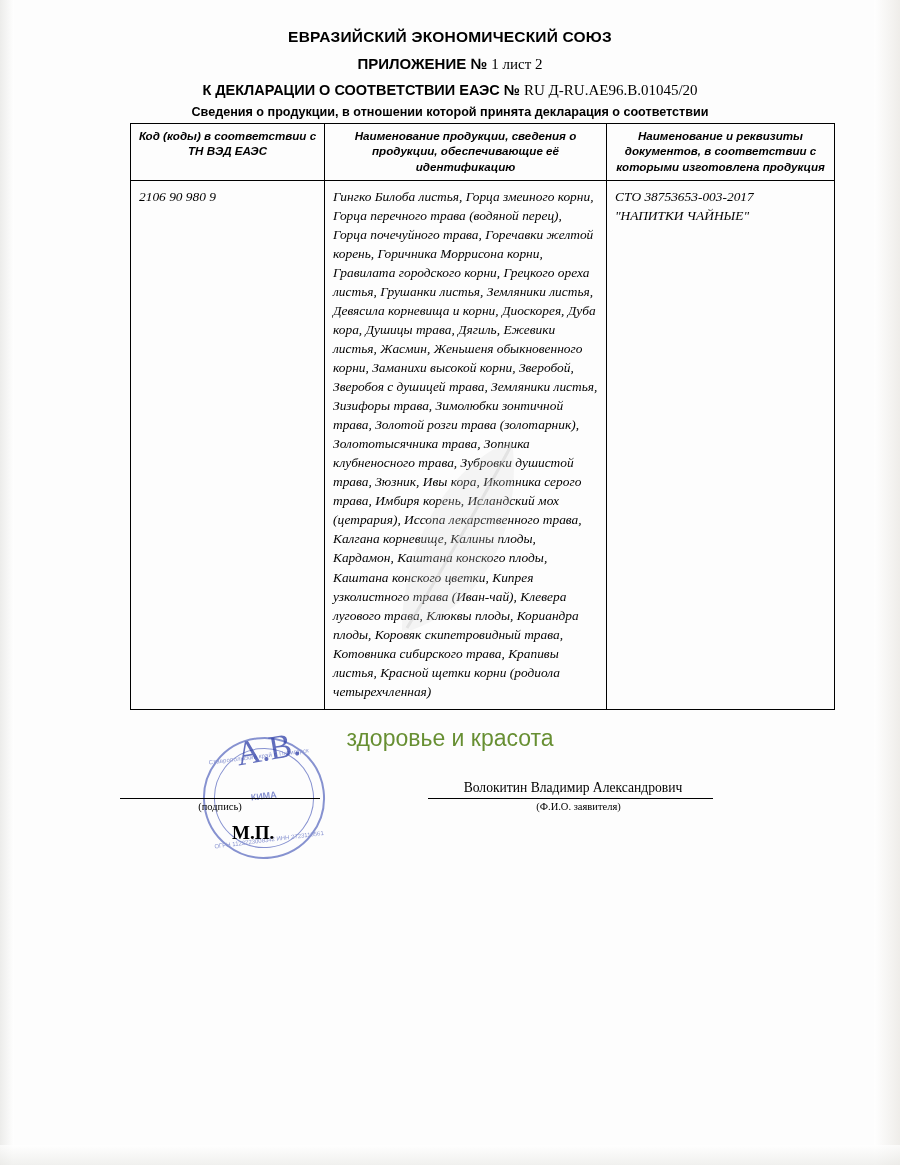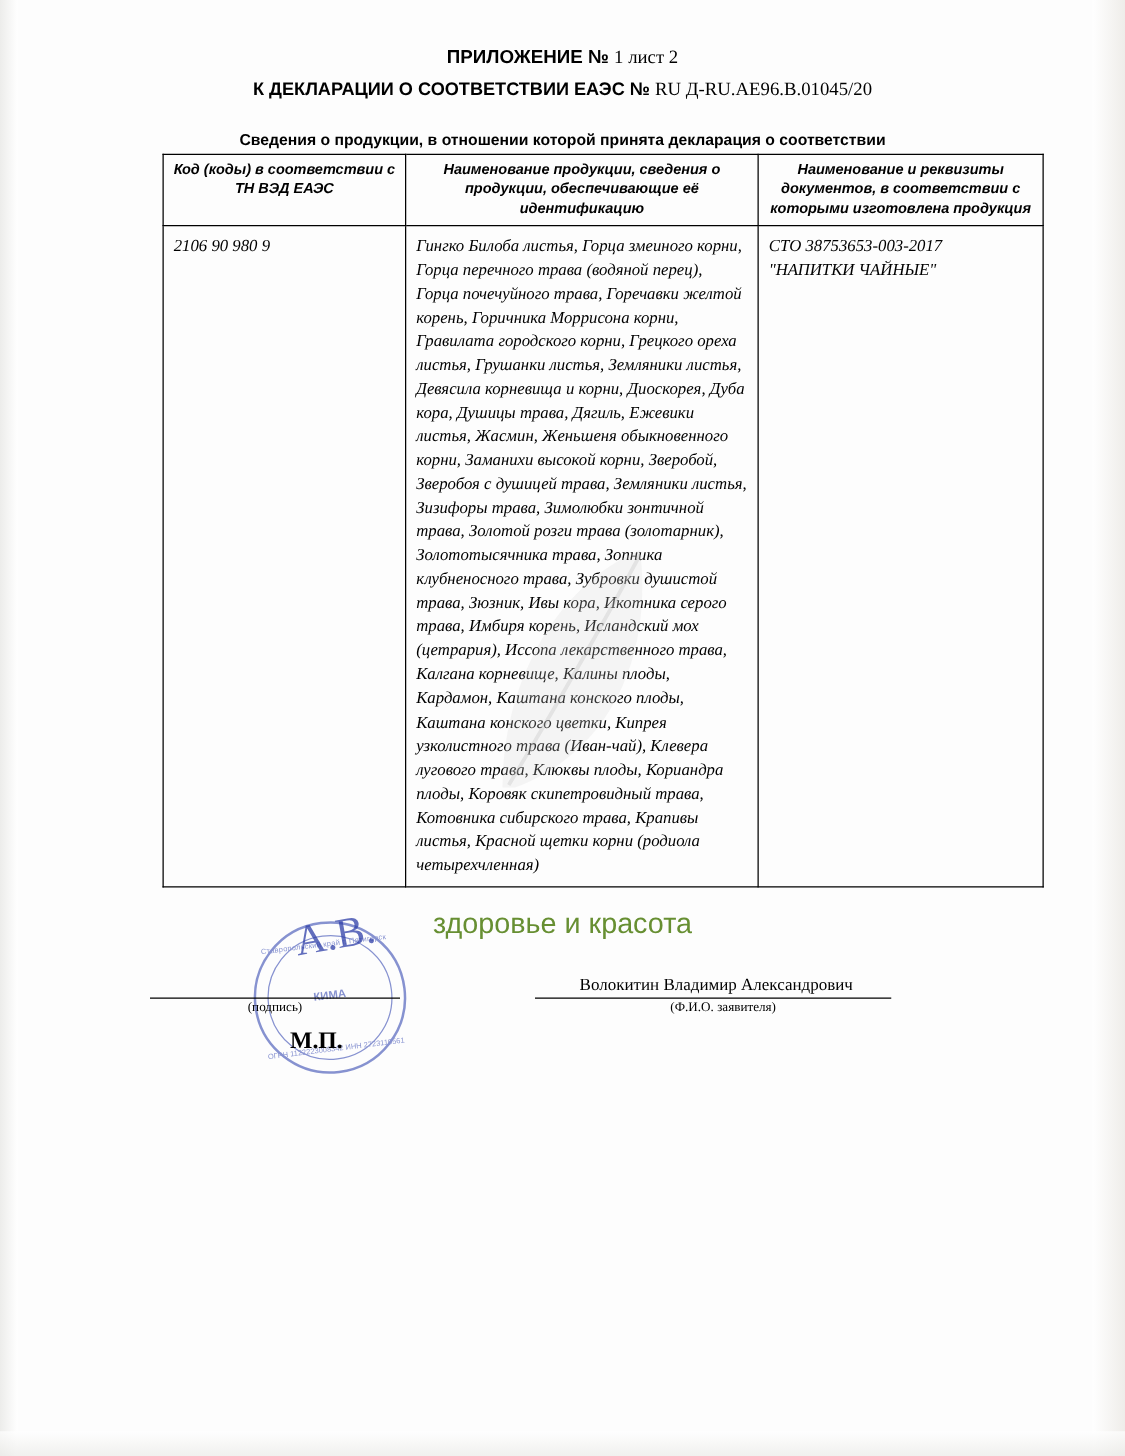--- a/index.html
+++ b/index.html
@@ -242,20 +242,21 @@
 </head>
 <body>
 
 <div class="page">
 
   <div class="scan-edge-left"></div>
   <div class="scan-edge-right"></div>
   <div class="scan-edge-bottom"></div>
 
   <div class="header">
+    <div class="title-main">ЕВРАЗИЙСКИЙ ЭКОНОМИЧЕСКИЙ СОЮЗ</div>
     <div class="title-line2">
       <span>ПРИЛОЖЕНИЕ №</span>
       <span class="serif-val">1 лист 2</span>
     </div>
     <div class="title-line3">
       <span>К ДЕКЛАРАЦИИ О СООТВЕТСТВИИ ЕАЭС №</span>
       <span class="serif-val">RU Д-RU.AE96.B.01045/20</span>
     </div>
   </div>
 

